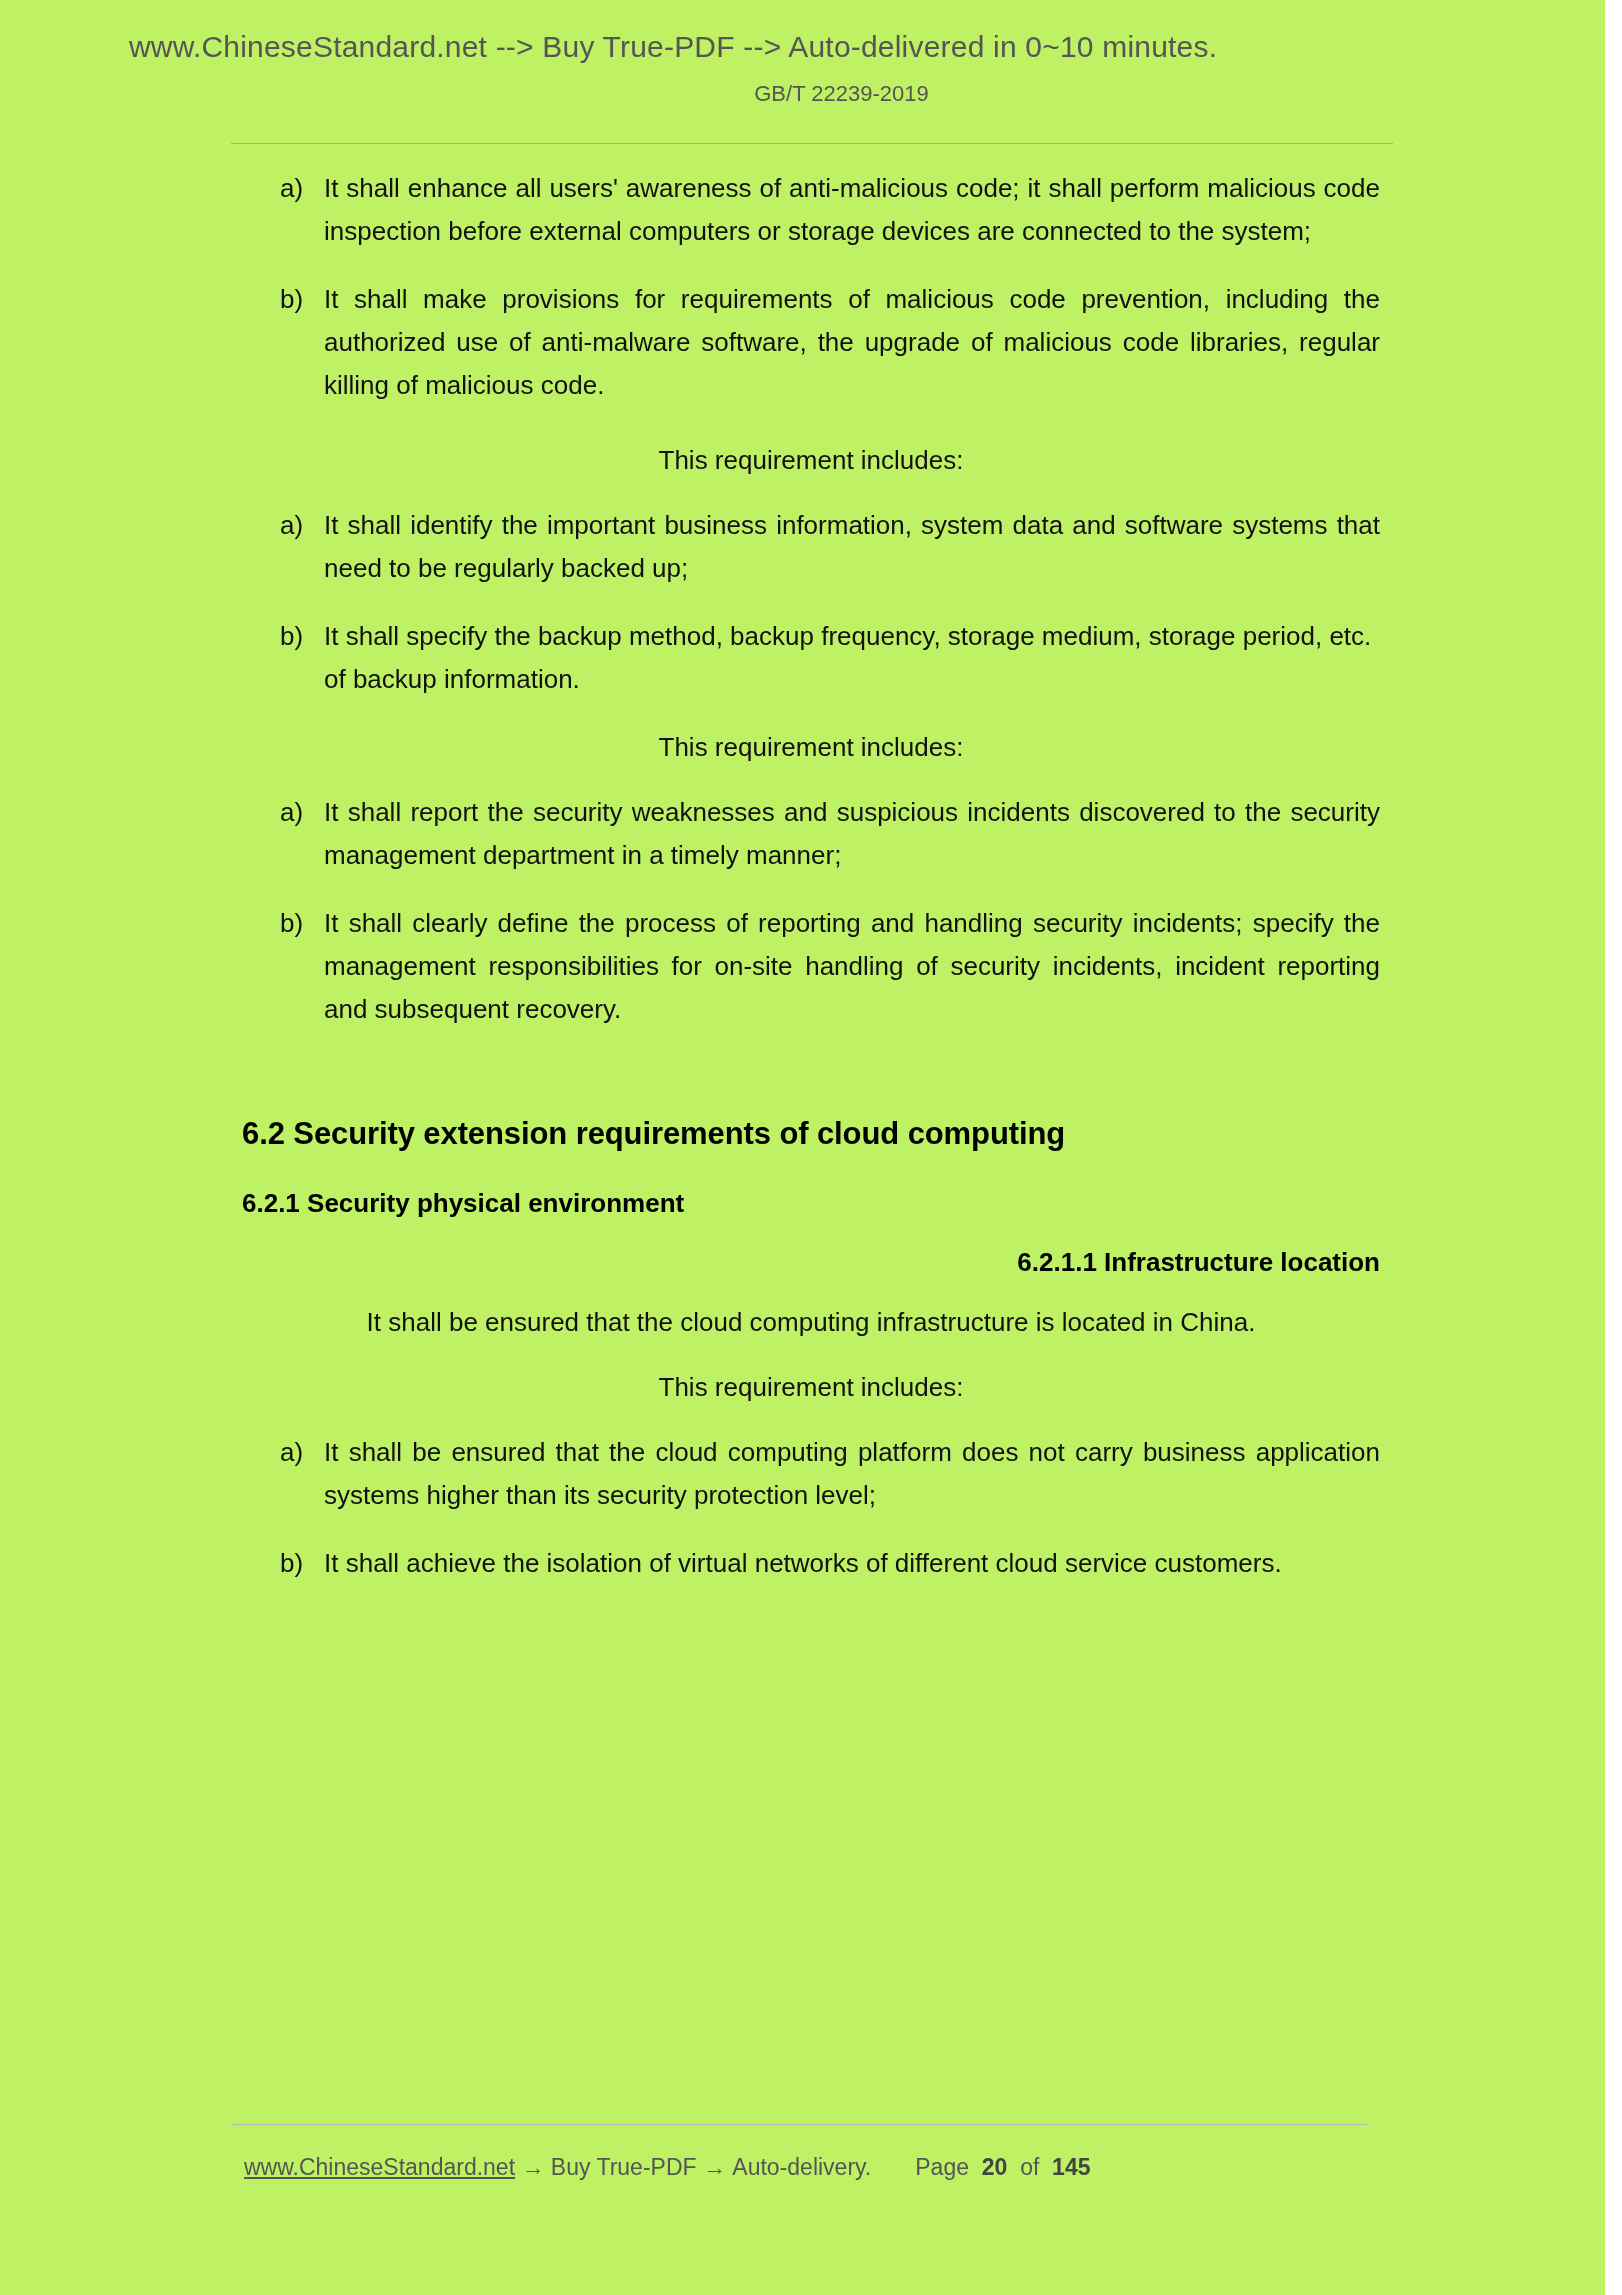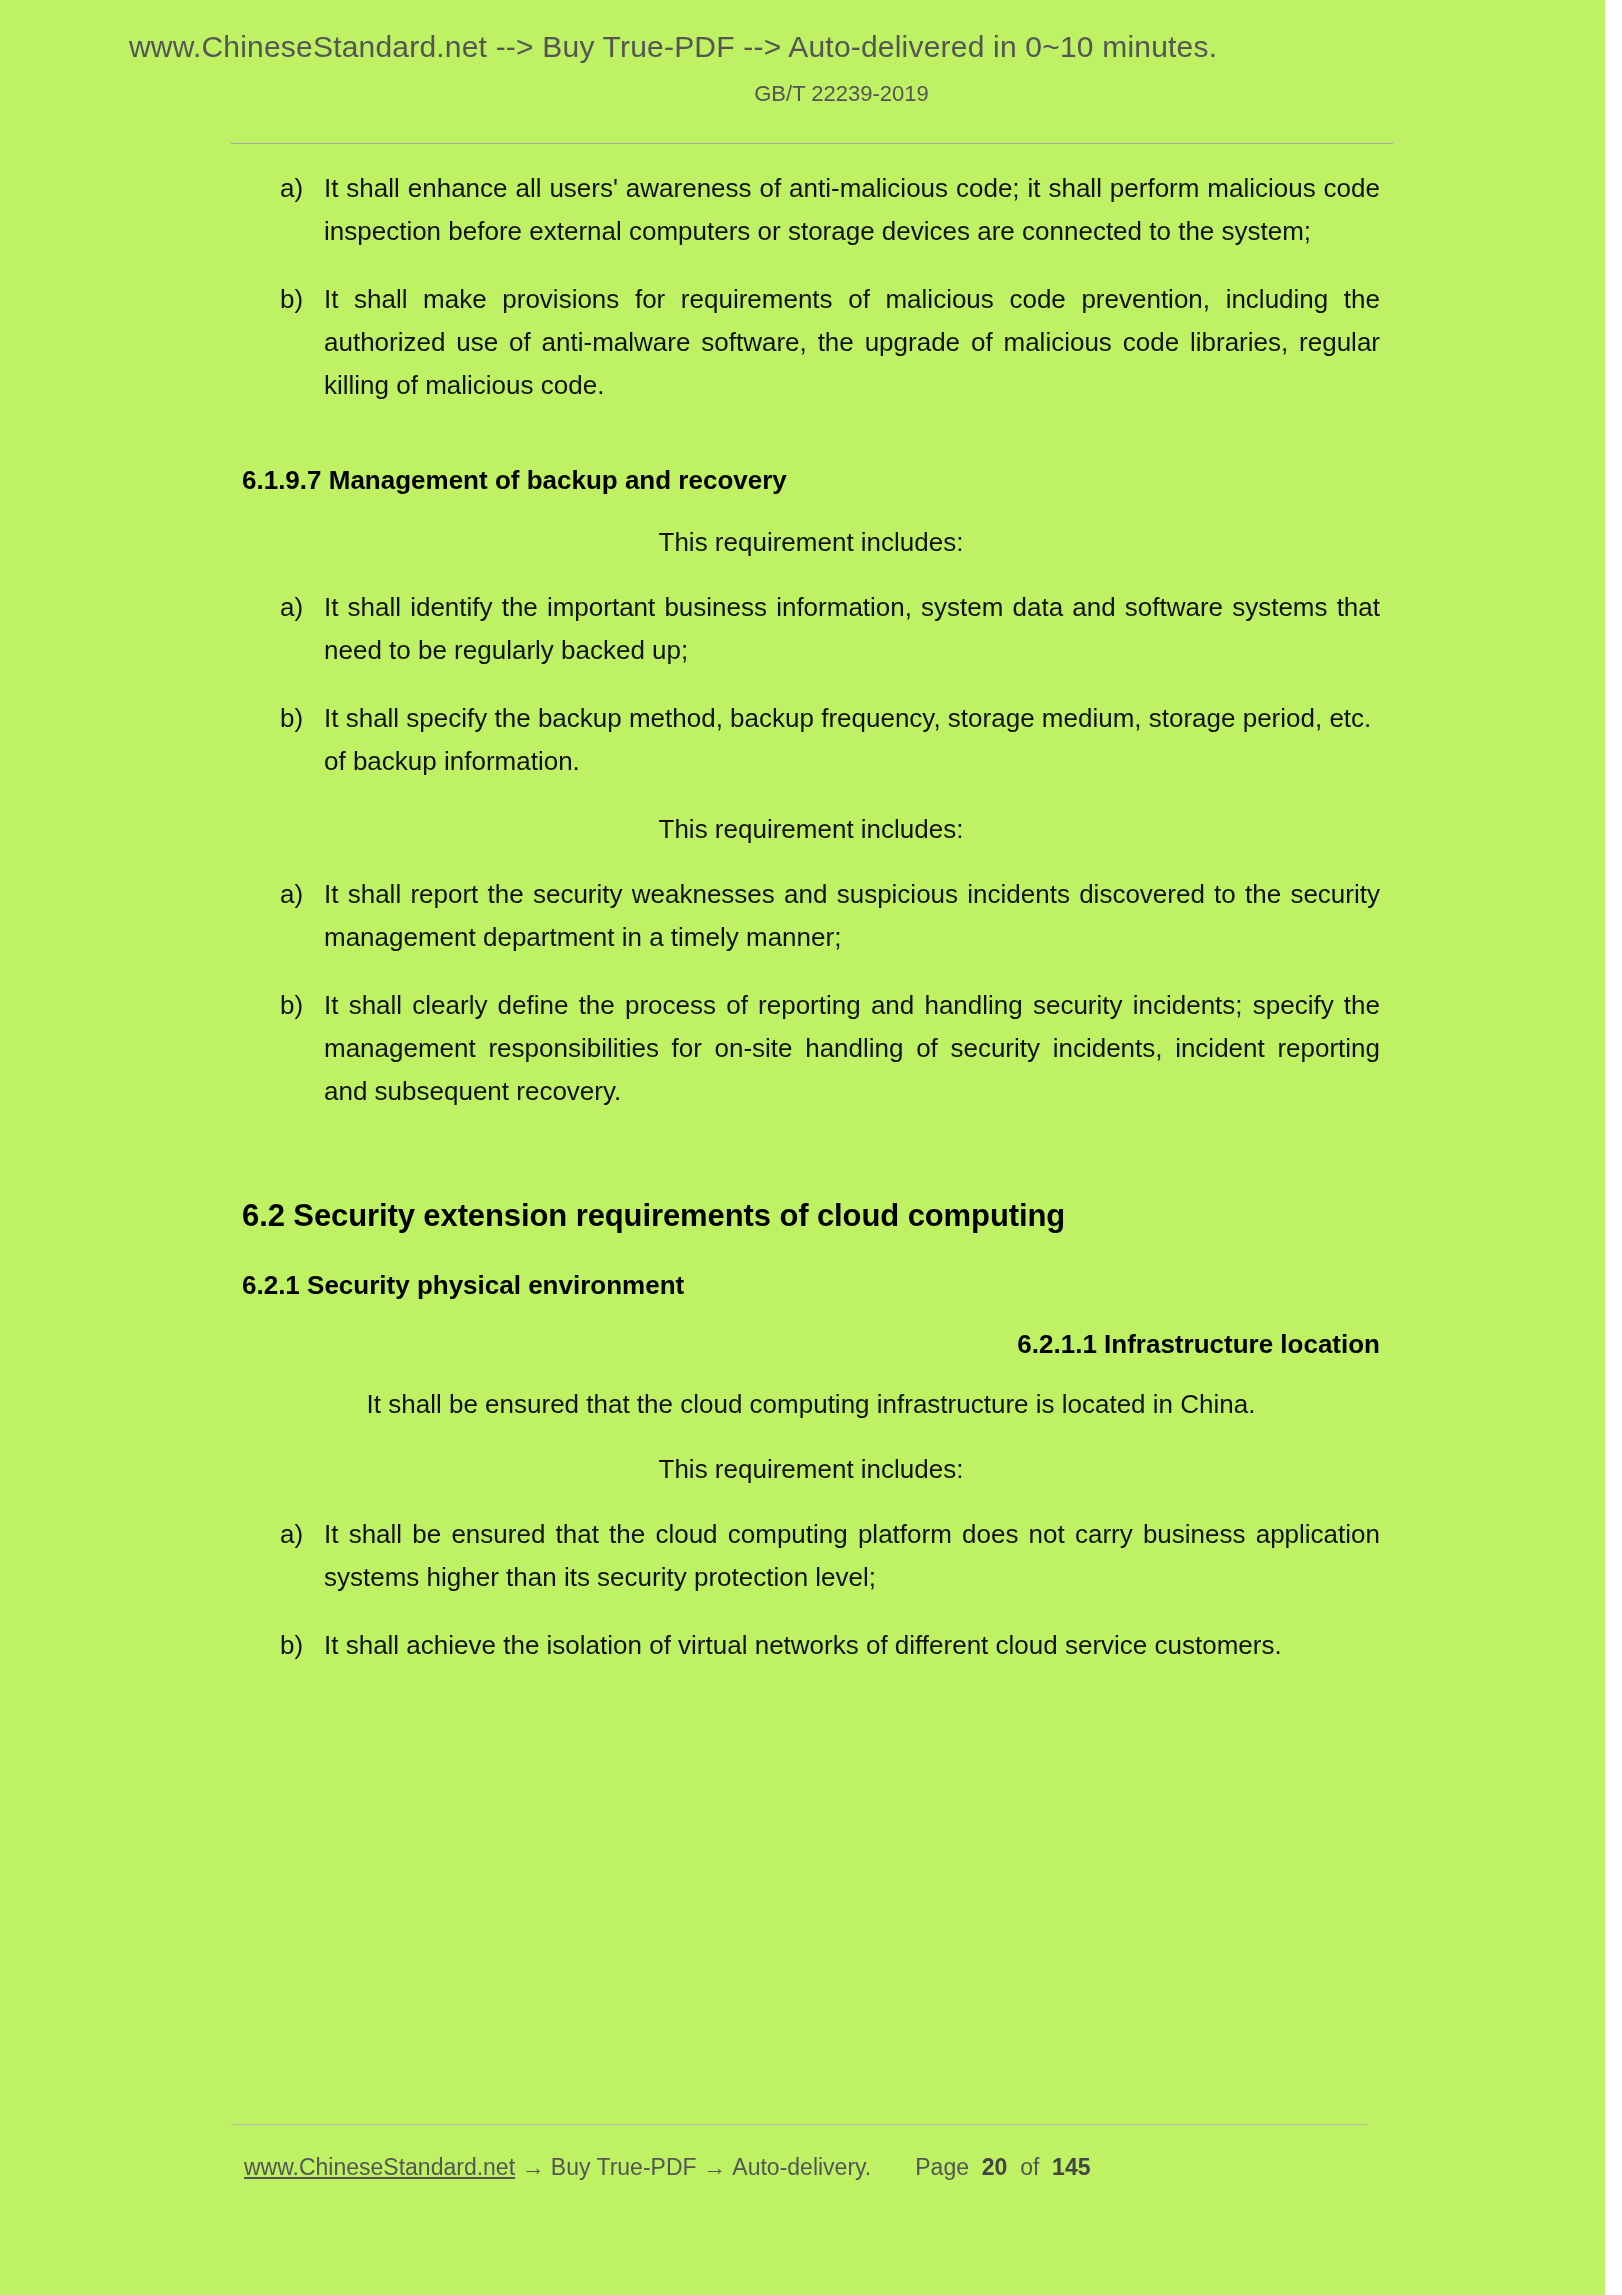--- a/index.html
+++ b/index.html
@@ -184,21 +184,20 @@
         <span class="body">It shall enhance all users' awareness of anti-malicious code; it shall perform malicious code inspection before external computers or storage devices are connected to the system;</span>
       </li>
       <li class="list-item">
         <span class="marker">b)</span>
         <span class="body">It shall make provisions for requirements of malicious code prevention, including the authorized use of anti-malware software, the upgrade of malicious code libraries, regular killing of malicious code.</span>
       </li>
     </ul>
 
     <div class="gap-sm"></div>
 
-    <h3 class="heading-l3">6.1.9.7 Management of backup and recovery</h3>
     <p class="para">This requirement includes:</p>
     <ul class="list">
       <li class="list-item">
         <span class="marker">a)</span>
         <span class="body">It shall identify the important business information, system data and software systems that need to be regularly backed up;</span>
       </li>
       <li class="list-item no-justify">
         <span class="marker">b)</span>
         <span class="body">It shall specify the backup method, backup frequency, storage medium, storage period, etc. of backup information.</span>
       </li>

